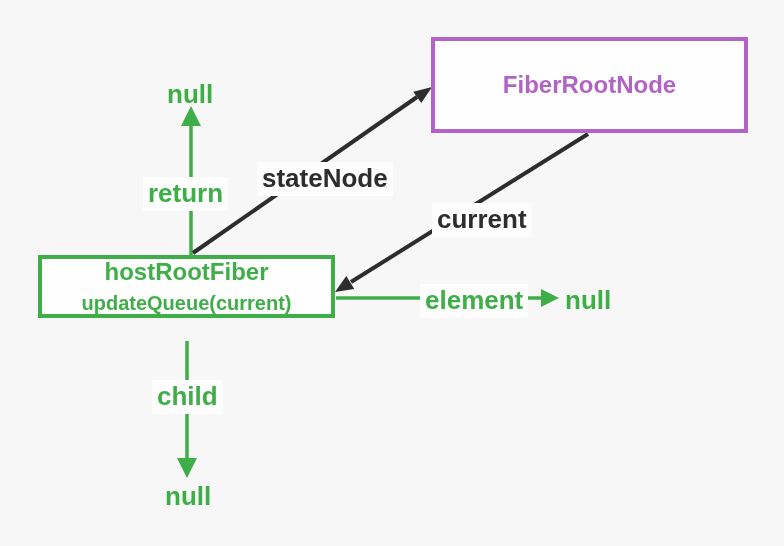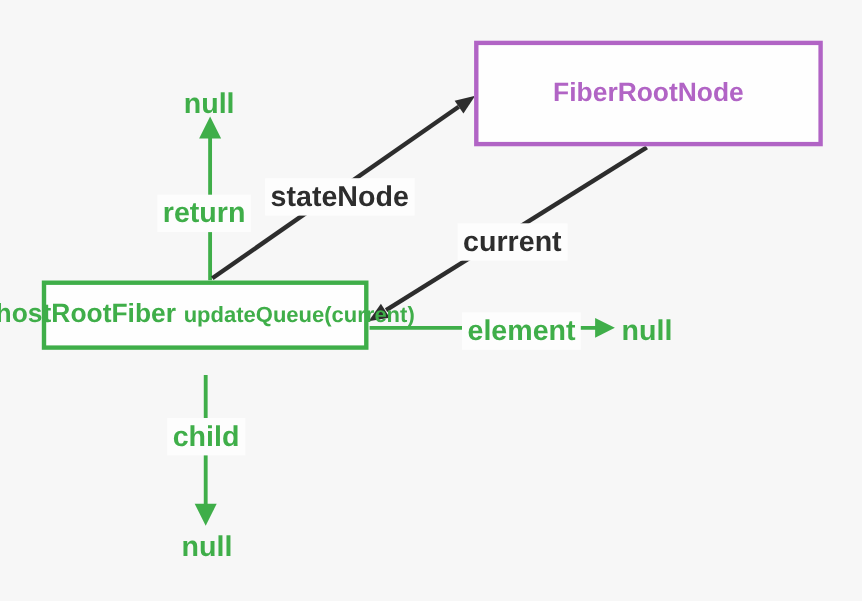--- a/index.html
+++ b/index.html
@@ -27,21 +27,21 @@
     width: 784px; height: 546px;
   }
   .g  { stroke: var(--green, #3fae49); stroke-width: 3.5; fill: none; }
   .gh { fill: var(--green, #3fae49); stroke: none; }
   .d  { stroke: var(--arrow-dark, #2d2d2d); stroke-width: 4; fill: none; }
   .dh { fill: var(--arrow-dark, #2d2d2d); stroke: none; }
 
   .node {
     position: absolute;
     background: var(--node-bg, #fefefe);
-    display: flex; flex-direction: row;
+    display: flex; flex-direction: column;
     align-items: center; justify-content: center;
     gap: 7px;
     text-align: center;
   }
   .node.purple-node {
     left: 431px; top: 37px; width: 317px; height: 96px;
     border: 4px solid var(--purple, #b164c5);
     color: var(--purple, #b164c5);
   }
   .node.green-node {
@@ -53,21 +53,21 @@
   .node-subtitle { font-size: 20px; font-weight: bold; line-height: 1.1; }
 
   .edge-label {
     position: absolute;
     font-size: 26px; font-weight: bold;
     line-height: 1.15;
     white-space: nowrap;
   }
   .edge-label.bg { background: var(--label-bg, #fdfdfd); padding: 2px 5px; }
   .edge-label.green { color: var(--green, #3fae49); }
-  .edge-label.dark  { color: var(--arrow-dark, #2d2d2d); }
+  .edge-label.dark  { color: var(--arrow-dark, #2d2d2d); margin-left: 16px; }
 </style>
 </head>
 <body>
 
 <div class="stage">
 
   <svg class="edges">
 
     <g>
       <line class="g" x1="191" y1="255" x2="191" y2="125"></line>

